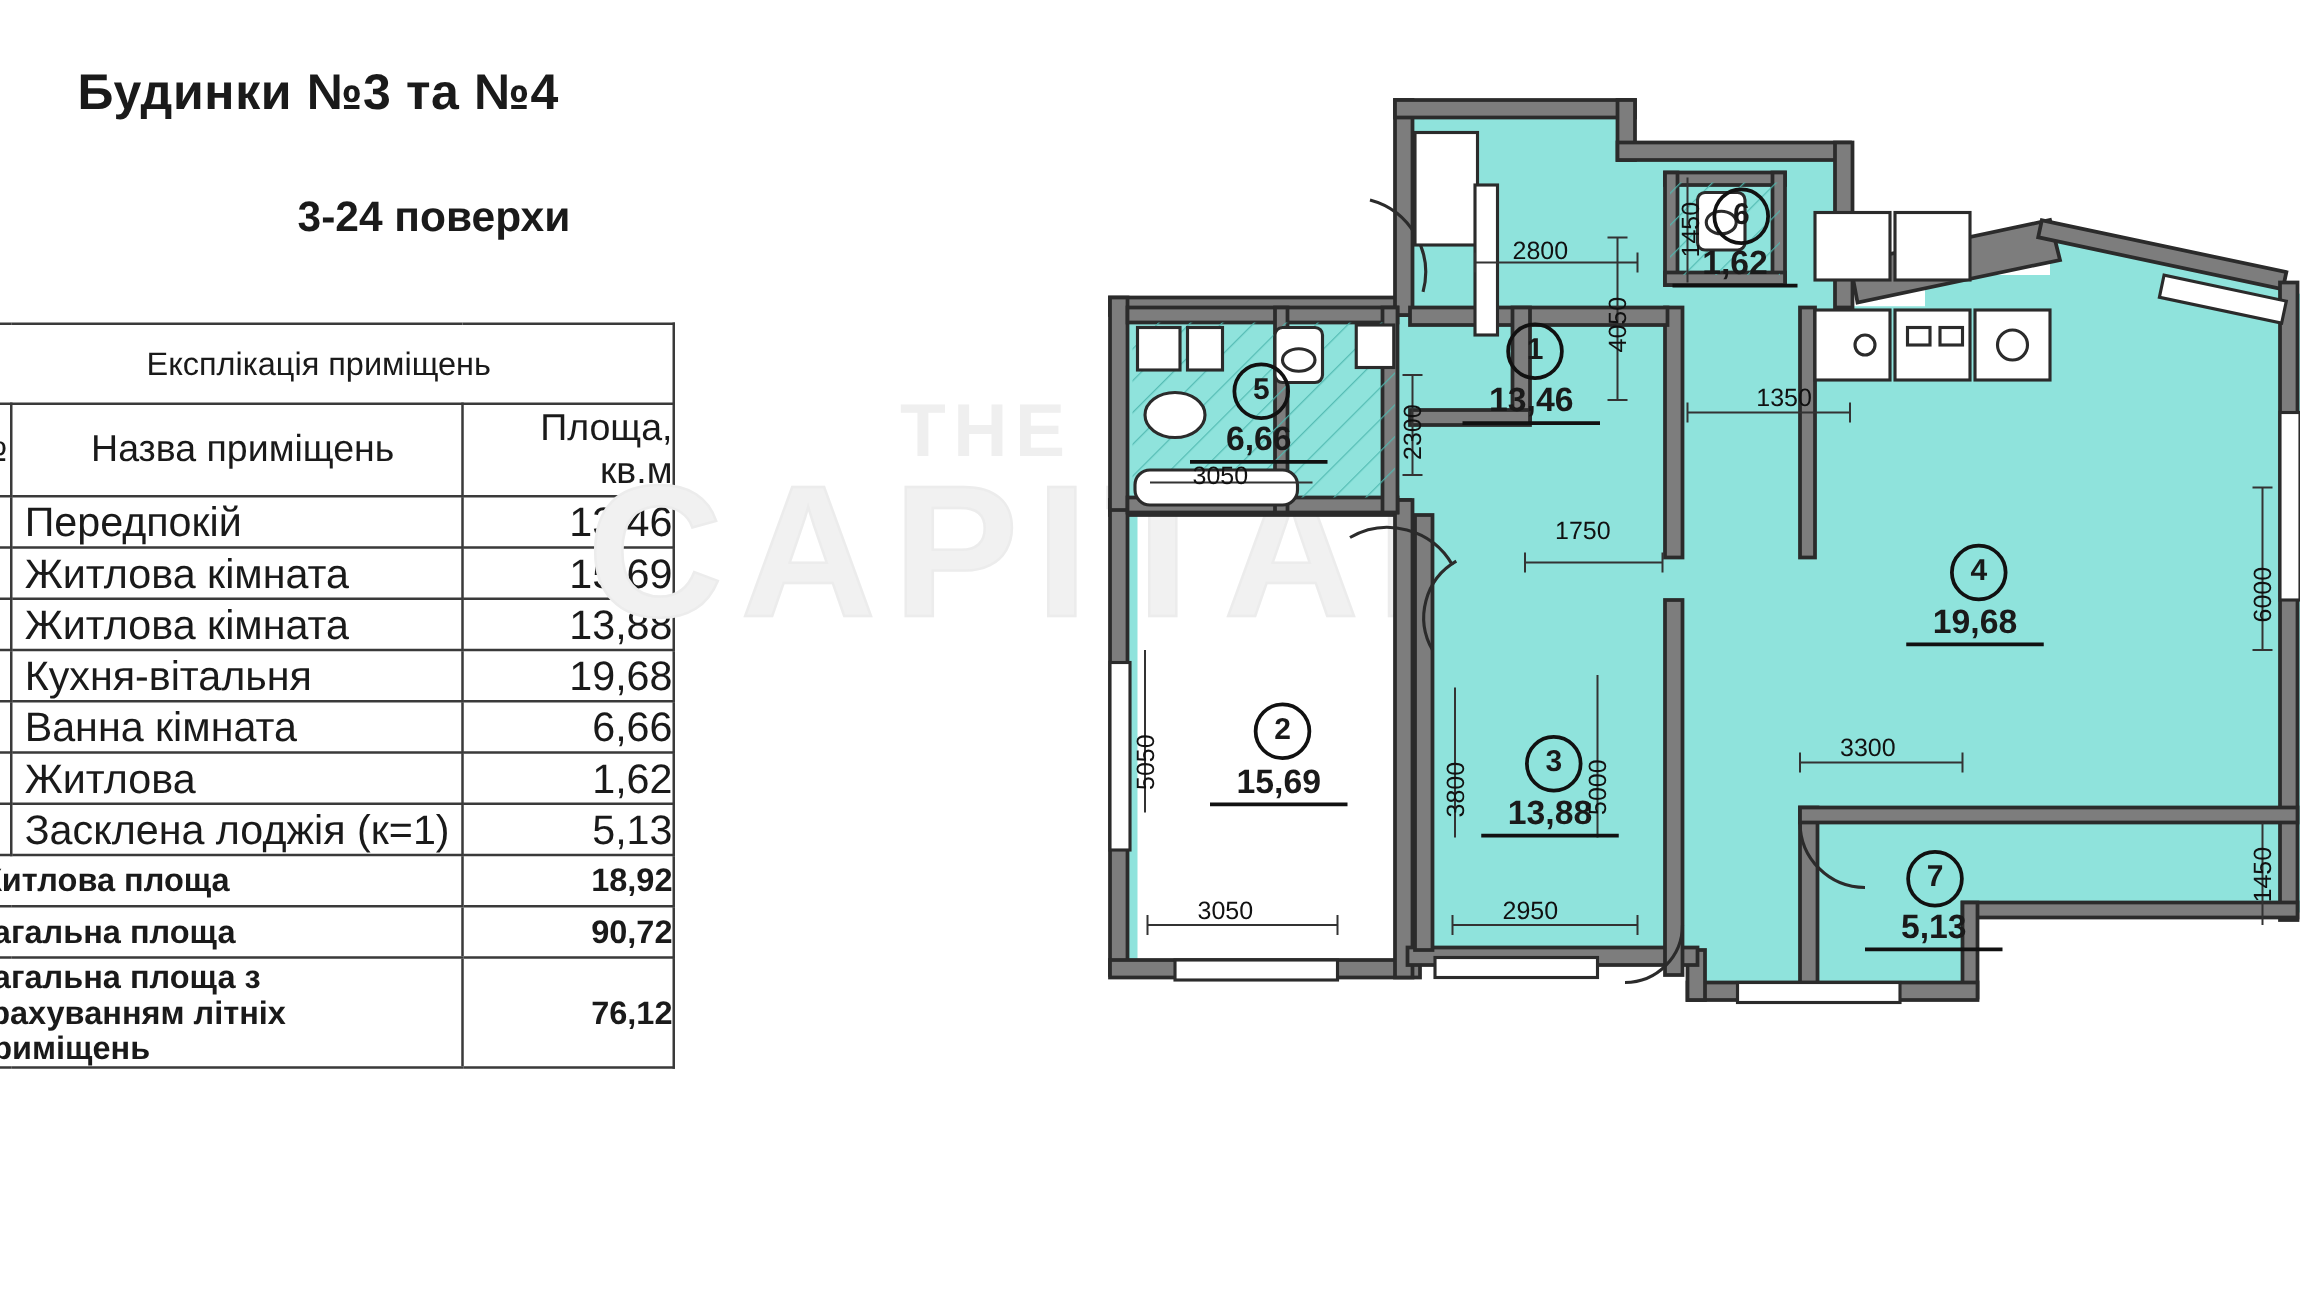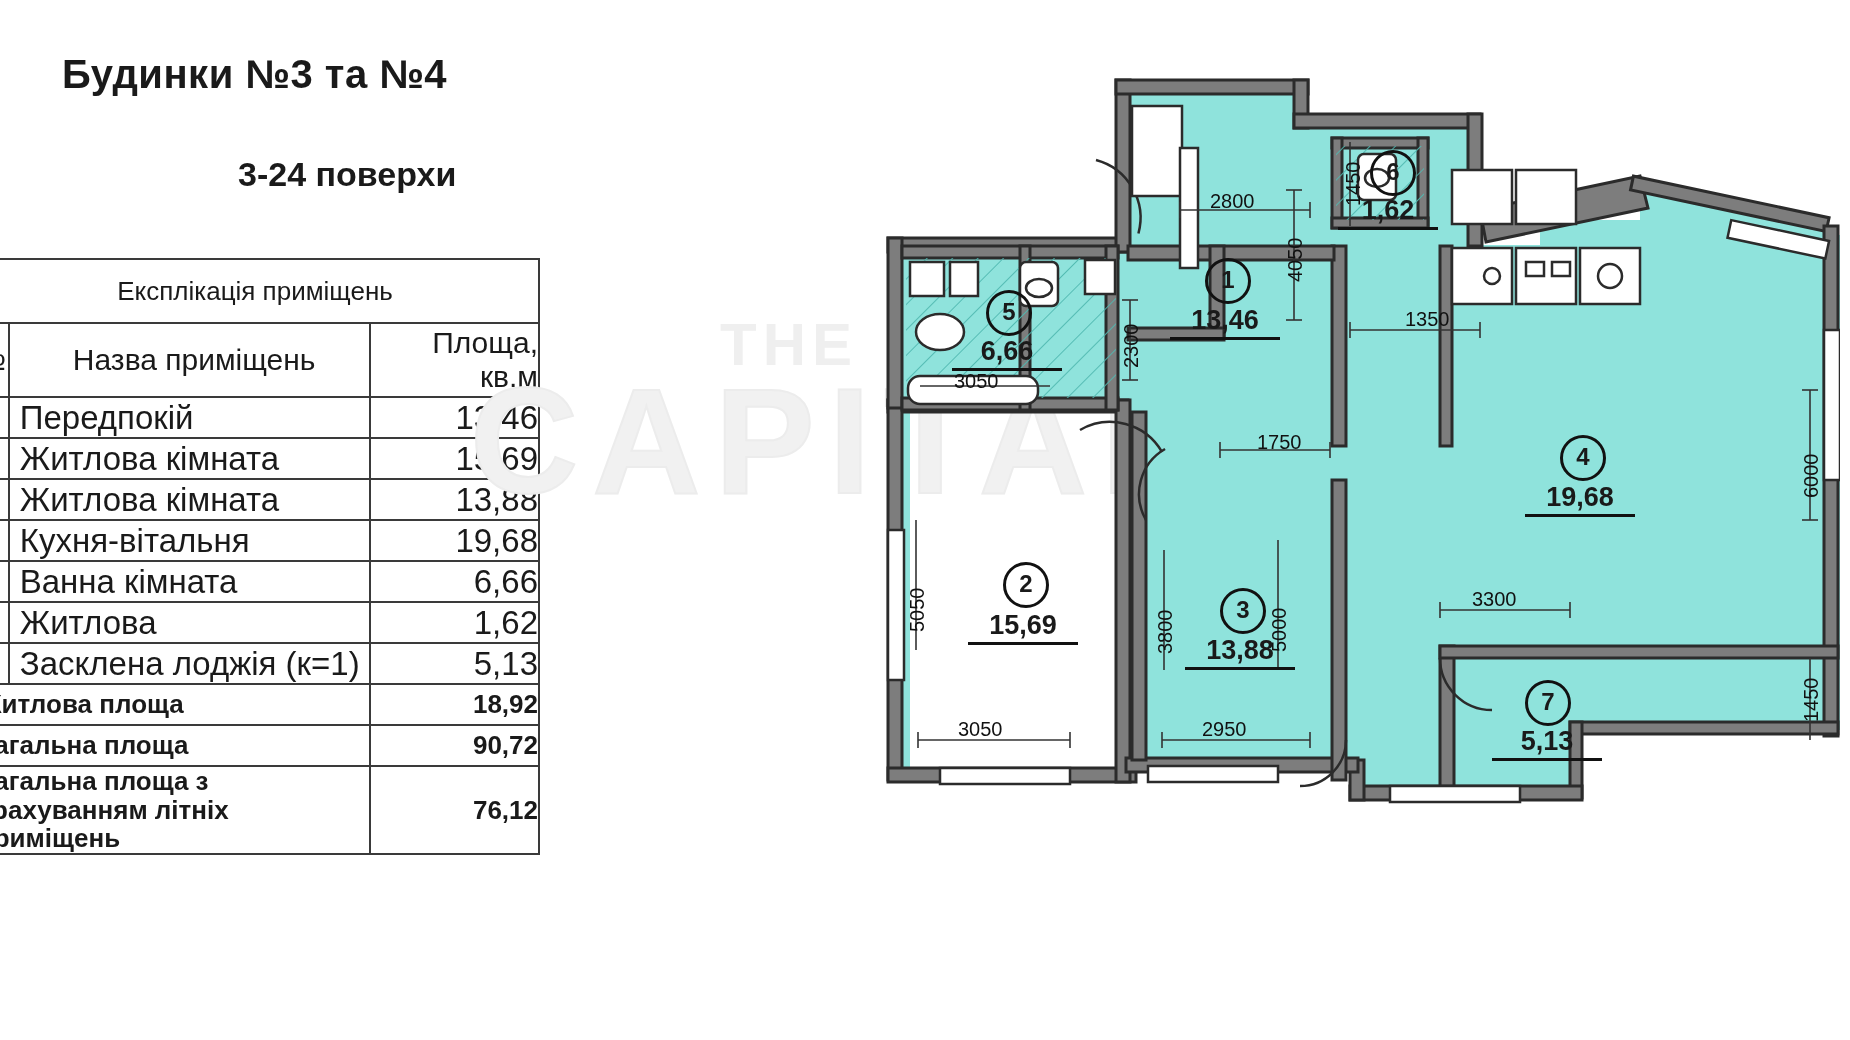--- a/index.html
+++ b/index.html
@@ -424,21 +424,21 @@
   <div class="rm-badge" style="left:645px; top:630px;">7</div>
   <div class="rm-area" style="left:612px; top:676px; width:110px;">5,13</div>
 
   <div class="dim" style="left:330px; top:140px;">2800</div>
   <div class="dim-v" style="left:404px; top:232px;">4050</div>
   <div class="dim-v" style="left:462px; top:156px;">1450</div>
   <div class="dim-v" style="left:240px; top:318px;">2300</div>
   <div class="dim" style="left:74px; top:320px;">3050</div>
   <div class="dim" style="left:488px; top:258px;margin-left:37px;">1350</div>
   <div class="dim-v" style="left:920px; top:448px;">6000</div>
-  <div class="dim" style="left:364px; top:381px;margin-left:13px;">1750</div>
+  <div class="dim" style="left:364px; top:364px;">1750</div>
   <div class="dim-v" style="left:26px; top:582px;">5050</div>
   <div class="dim-v" style="left:274px; top:604px;">3800</div>
   <div class="dim-v" style="left:388px; top:602px;">5000</div>
   <div class="dim" style="left:592px; top:538px;">3300</div>
   <div class="dim-v" style="left:920px; top:672px;">1450</div>
   <div class="dim" style="left:78px; top:668px;">3050</div>
   <div class="dim" style="left:322px; top:668px;">2950</div>
 </div>
 
 </body></html>

